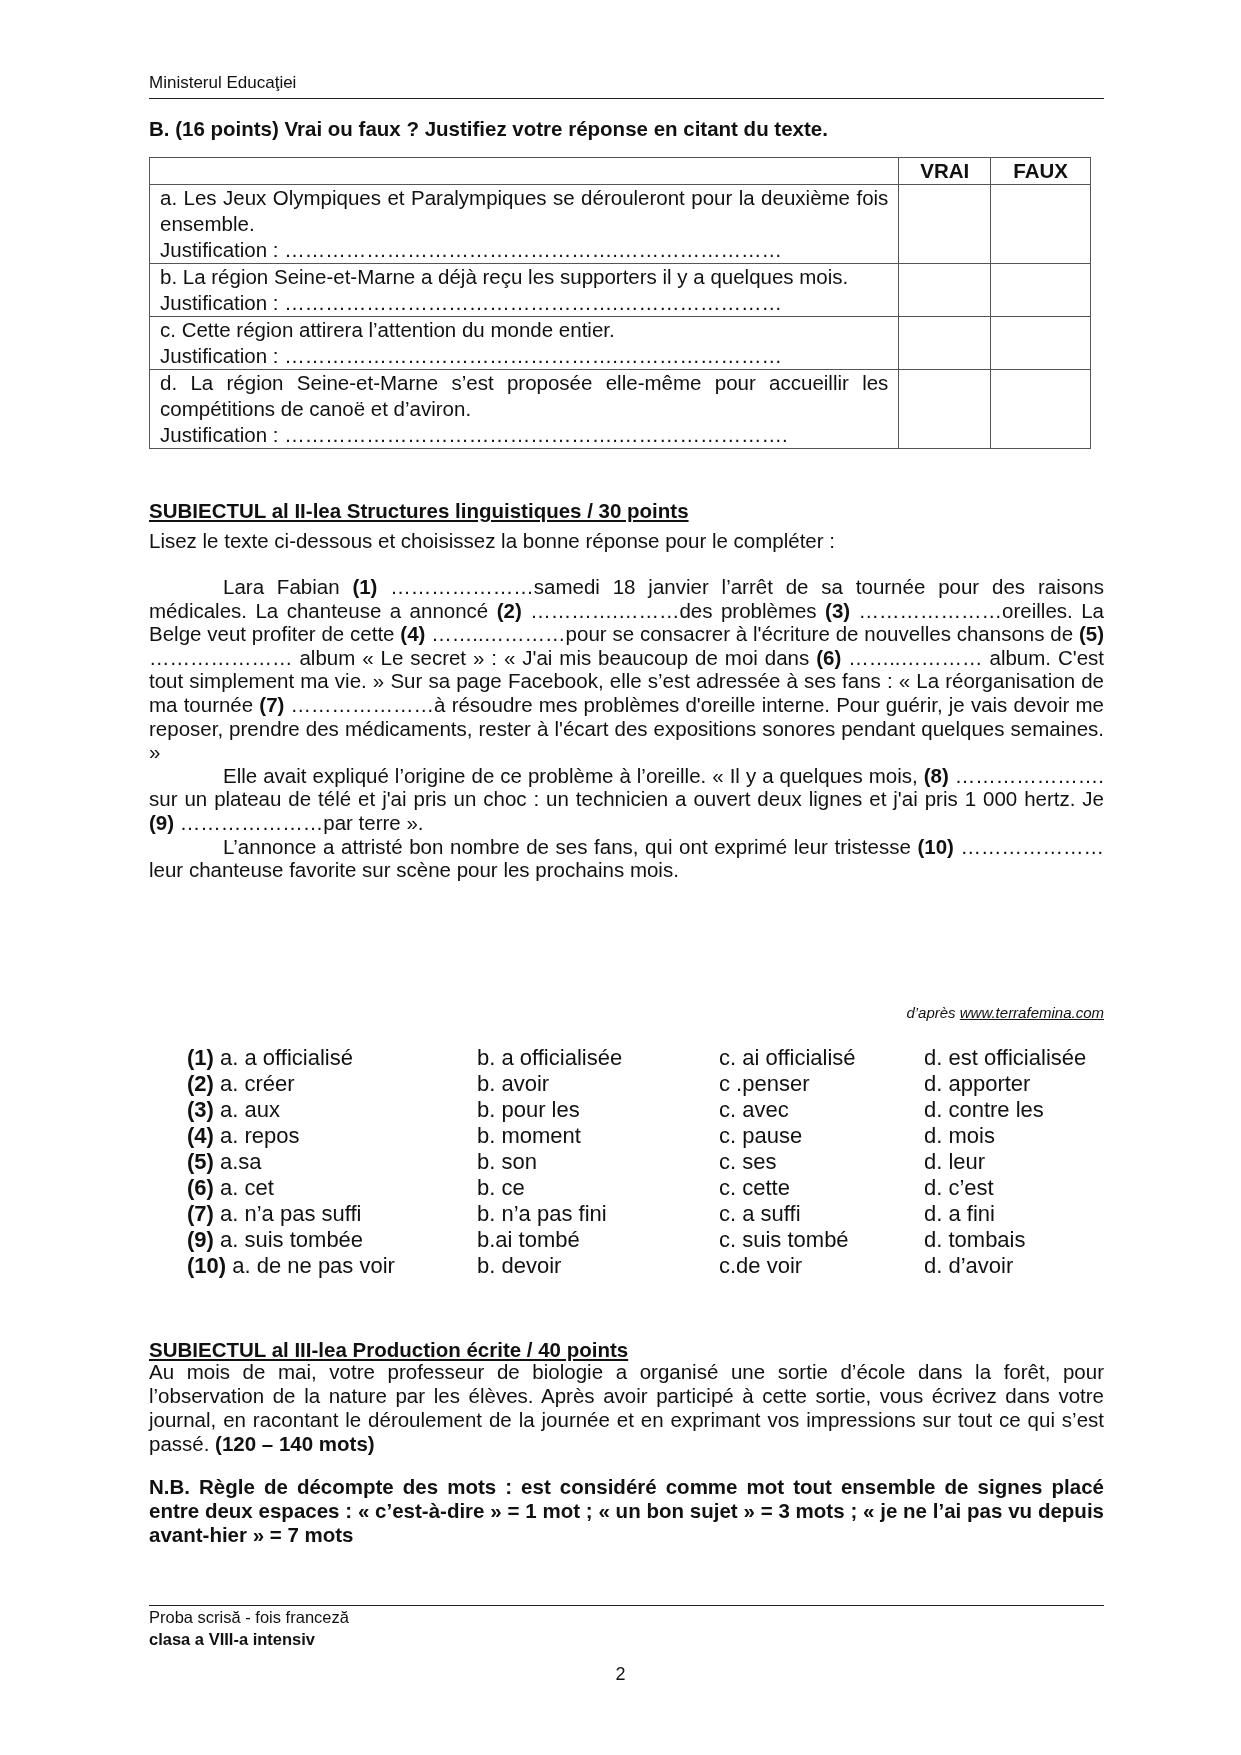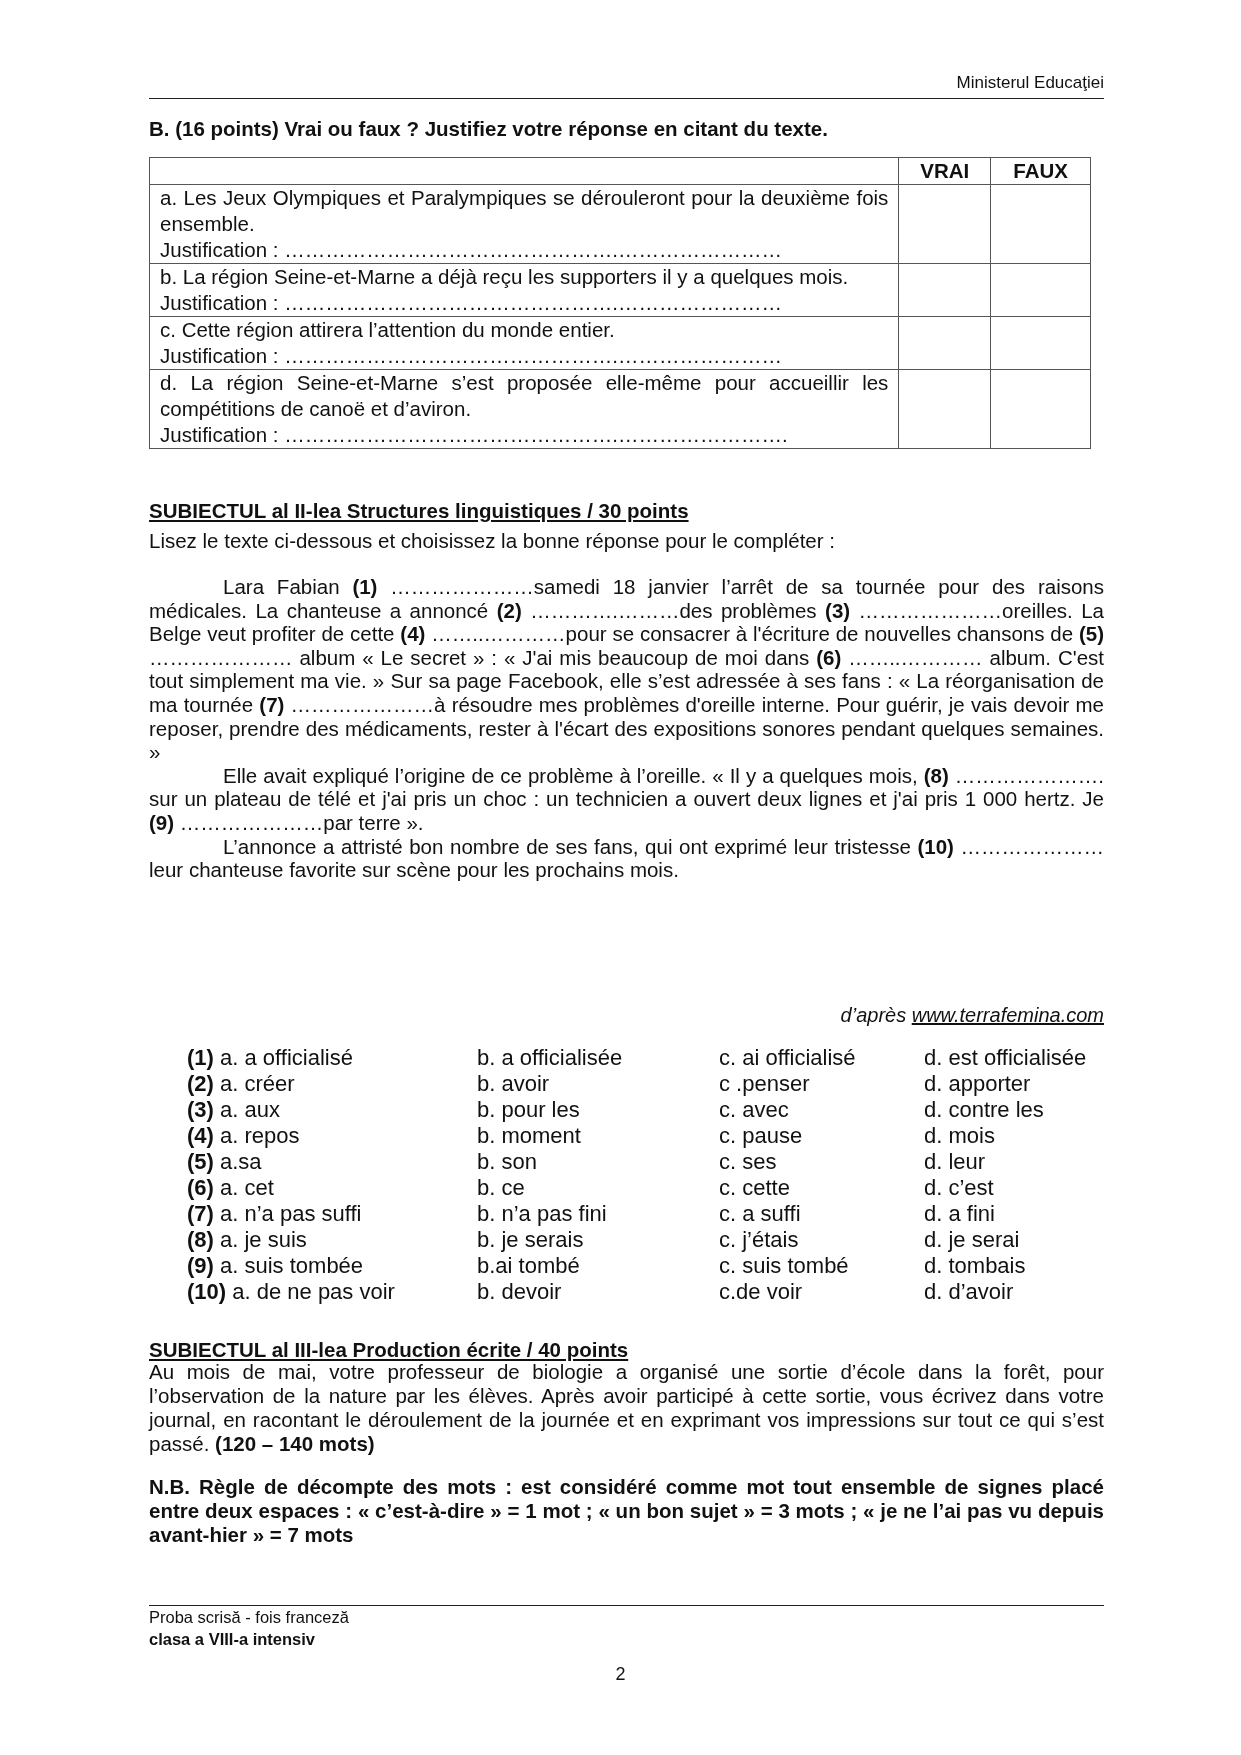--- a/index.html
+++ b/index.html
@@ -1,39 +1,39 @@
 <!DOCTYPE html>
 <html><head>
 <meta charset="utf-8">
 <style>
   html, body { margin: 0; padding: 0; background: #ffffff; }
   body { width: 1241px; height: 1755px; position: relative; overflow: hidden;
          font-family: "Liberation Sans", sans-serif; color: #111; }
   .page { position: absolute; left: 0; top: 0; width: 1241px; height: 1755px; }
-  .hdr { position: absolute; left: 149px; top: 73px; width: 955px; text-align: right;
+  .hdr { position: absolute; left: 149px; top: 73px; width: 955px; text-align: left;
          font-size: 17px; }
   .hdr-rule { position: absolute; left: 149px; top: 98px; width: 955px; border-top: 1.5px solid #222; }
   .block { position: absolute; left: 149px; width: 955px; font-size: 20.5px; line-height: 26px; }
   .b { font-weight: bold; }
   .u { text-decoration: underline; }
 
   
   table.vf { position: absolute; left: 149px; top: 157px; width: 942px; border-collapse: collapse;
              font-size: 20.5px; line-height: 26px; }
   table.vf td, table.vf th { border: 1.5px solid #555; padding: 0 10px; vertical-align: top; }
   table.vf th { font-weight: bold; text-align: center; height: 26px; }
   table.vf th.blank { border-left-color: #555; }
   table.vf td.stmt { width: 740px; text-align: justify; text-align-last: left; }
   table.vf td.box { width: 72px; }
   table.vf td.box2 { width: 80px; }
 
   .passage p { margin: 0; text-align: justify; }
   .indent { text-indent: 74px; }
   .source { position: absolute; left: 149px; width: 955px; top: 1004px; text-align: right;
-            font-size: 20px; font-style: italic; }
+            font-size: 15px; font-style: italic; }
   .source a { color: #111; text-decoration: underline; }
 
   .answers { position: absolute; left: 187px; top: 1045px; font-size: 22px; line-height: 26px; }
   .arow { display: flex; height: 26px; }
   .arow .ca { width: 290px; }
   .arow .cb { width: 242px; }
   .arow .cc { width: 205px; }
   .arow .cd { width: 200px; }
 
   .footer-rule { position: absolute; left: 149px; top: 1605px; width: 955px; border-top: 1.5px solid #222; }
@@ -144,26 +144,20 @@
         <span class="cc">c. cette</span>
         <span class="cd">d. c’est</span>
       </div>
     <div class="arow">
         <span class="ca"><span class="b">(7)</span> <span>a. n’a pas suffi</span></span>
         <span class="cb">b. n’a pas fini</span>
         <span class="cc">c. a suffi</span>
         <span class="cd">d. a fini</span>
       </div>
     <div class="arow">
-        <span class="ca"><span class="b">(8)</span> <span>a. je suis</span></span>
-        <span class="cb">b. je serais</span>
-        <span class="cc">c. j’étais</span>
-        <span class="cd">d. je serai</span>
-      </div>
-    <div class="arow">
         <span class="ca"><span class="b">(9)</span> <span>a. suis tombée</span></span>
         <span class="cb">b.ai tombé</span>
         <span class="cc">c. suis tombé</span>
         <span class="cd">d. tombais</span>
       </div>
     <div class="arow">
         <span class="ca"><span class="b">(10)</span> <span>a. de ne pas voir</span></span>
         <span class="cb">b. devoir</span>
         <span class="cc">c.de voir</span>
         <span class="cd">d. d’avoir</span>

